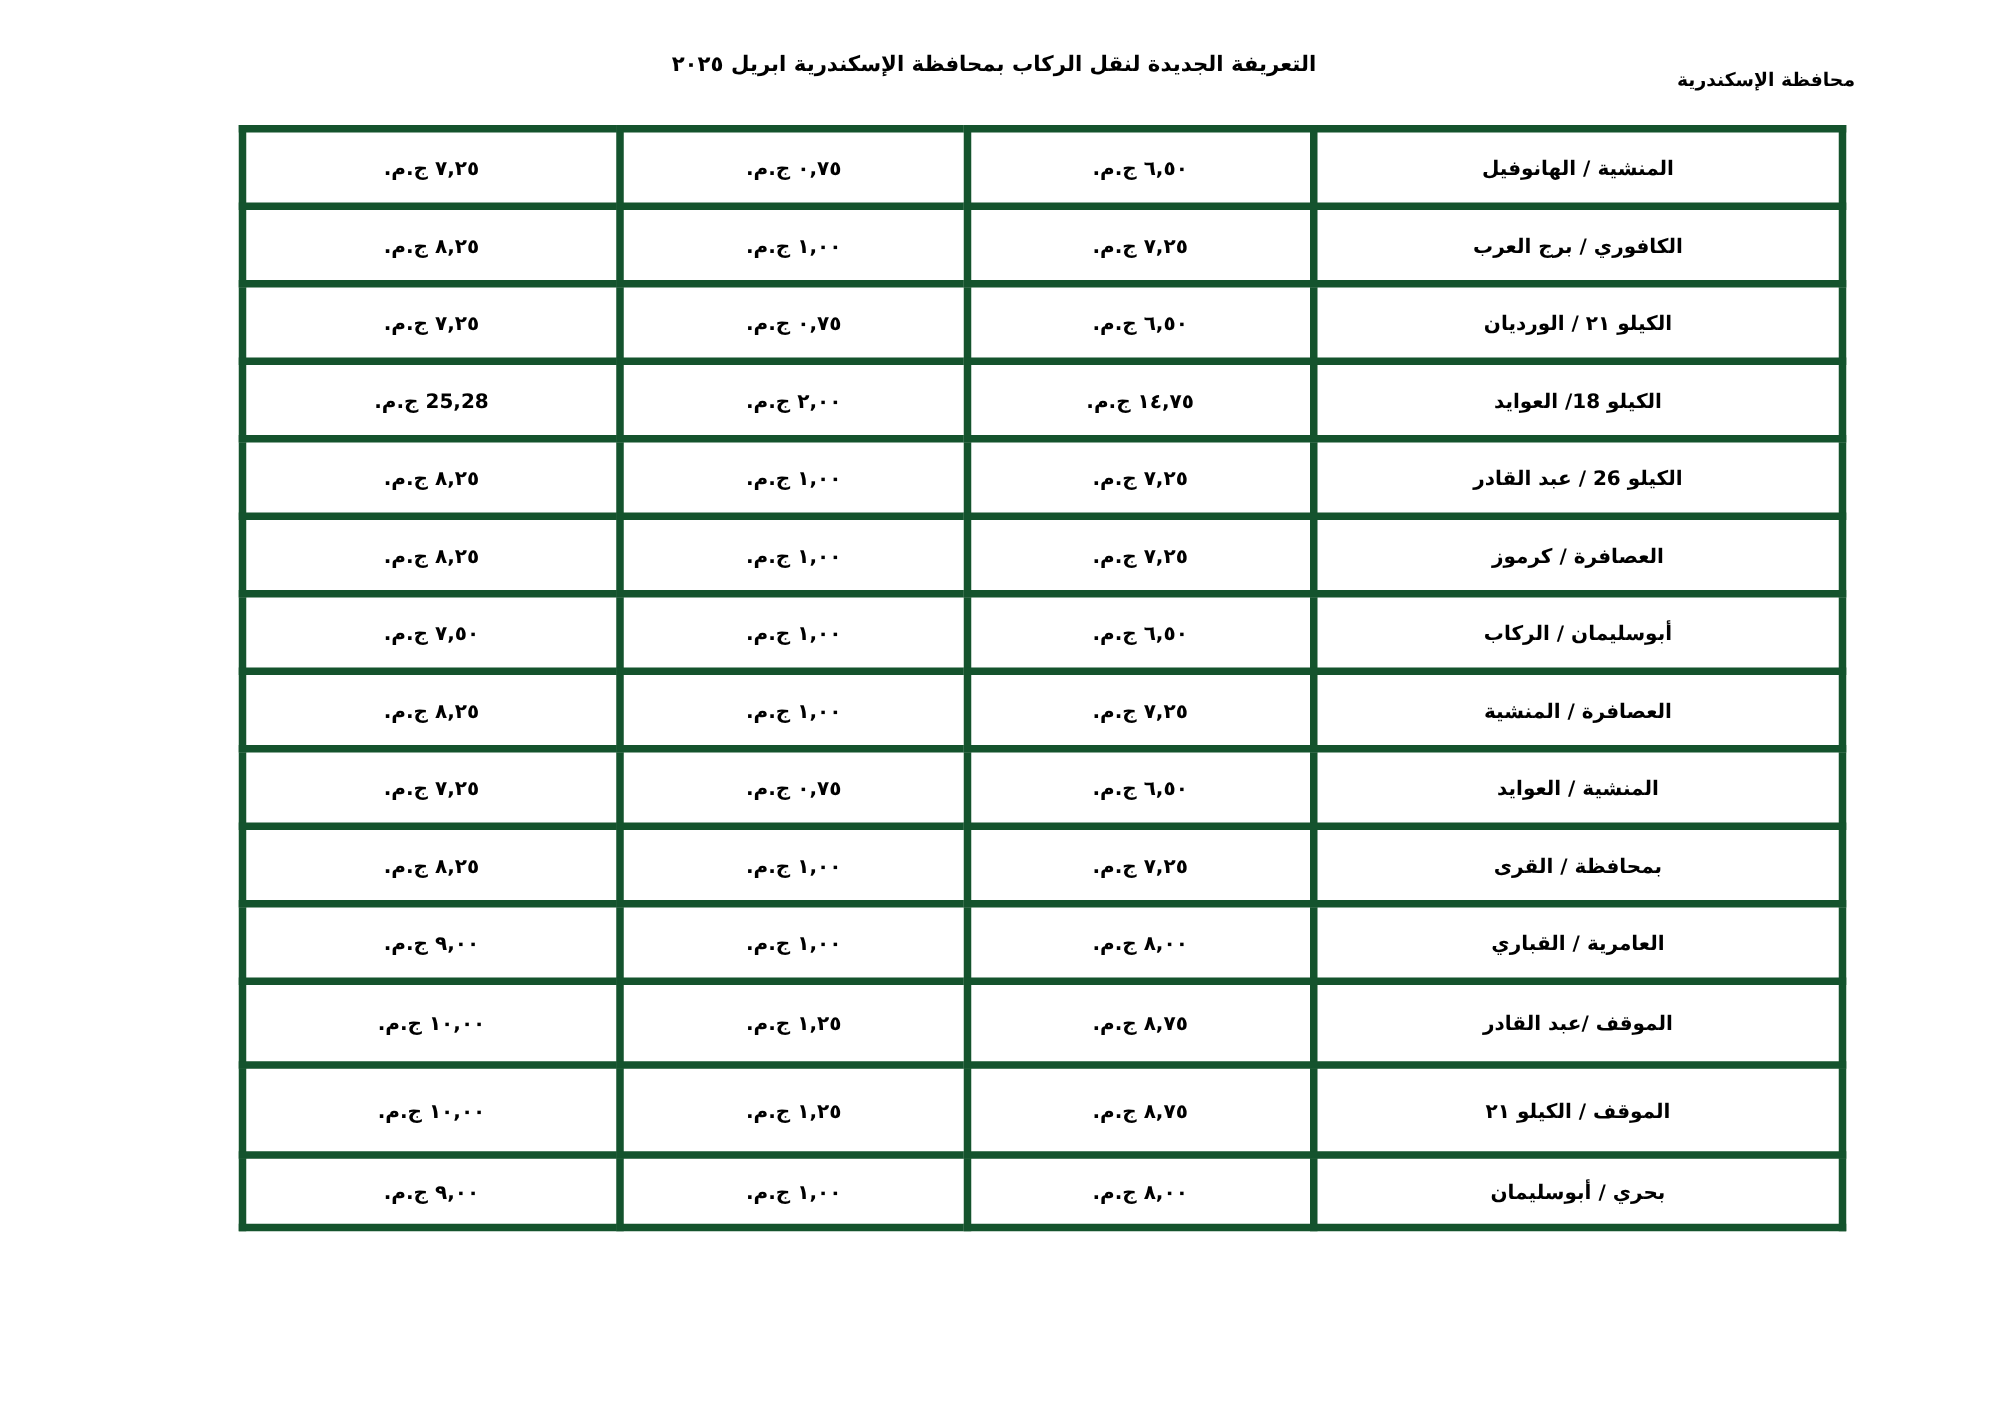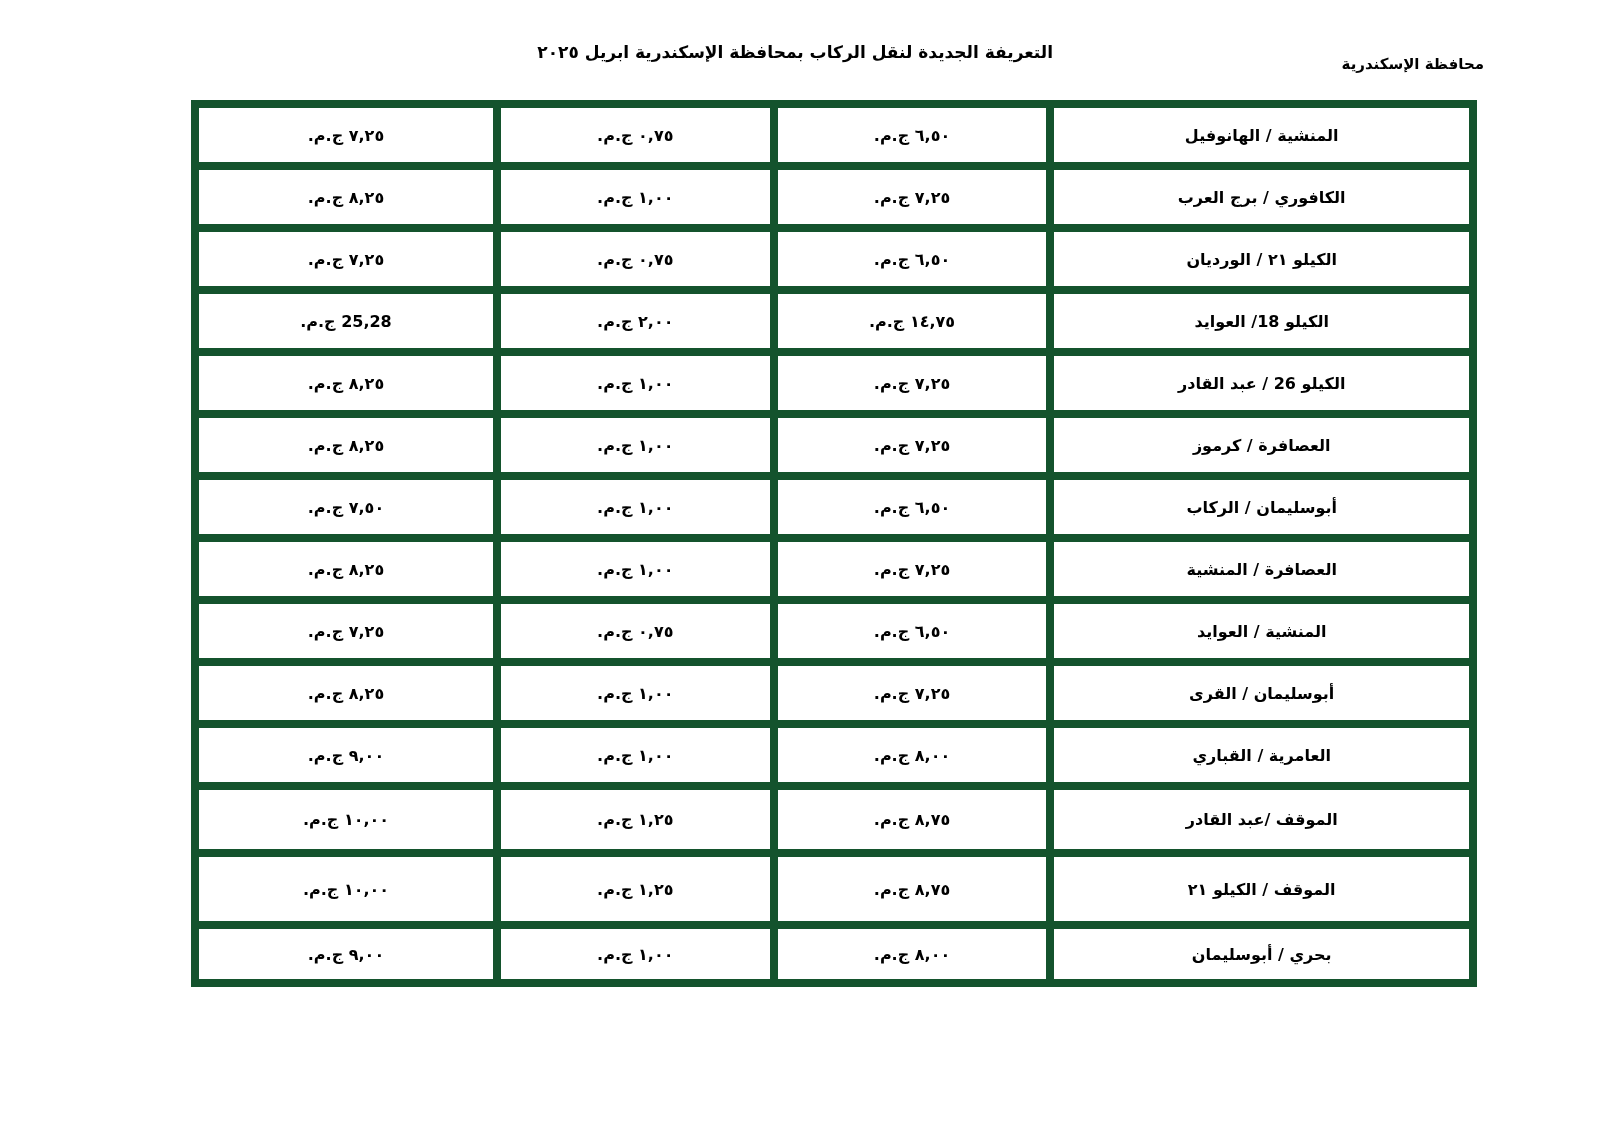--- a/index.html
+++ b/index.html
@@ -40,21 +40,21 @@
     position: absolute;
     left: 191px;
     top: 100px;
     width: 1286px;
     border-collapse: collapse;
     border: 4px solid #000;
     direction: rtl;
     table-layout: fixed;
   }
   .fare-table td {
-    border: 8px solid #14532d;
+    border: 6px solid #14532d;
     text-align: center;
     vertical-align: middle;
     font-weight: bold;
     font-size: 16px;
     padding: 0;
   }
   .fare-table tr { height: 62px; }
   .fare-table tr.tall { height: 67px; }
   .fare-table tr.taller { height: 72px; }
   .fare-table tr.last { height: 58px; }
@@ -125,21 +125,21 @@
       <td>١,٠٠ ج.م.</td>
       <td>٨,٢٥ ج.م.</td>
     </tr>
     <tr>
       <td class="col-route">المنشية / العوايد</td>
       <td>٦,٥٠ ج.م.</td>
       <td>٠,٧٥ ج.م.</td>
       <td>٧,٢٥ ج.م.</td>
     </tr>
     <tr>
-      <td class="col-route">أبوسليمان / القرى</td>
+      <td class="col-route">بمحافظة / القرى</td>
       <td>٧,٢٥ ج.م.</td>
       <td>١,٠٠ ج.م.</td>
       <td>٨,٢٥ ج.م.</td>
     </tr>
     <tr>
       <td class="col-route">العامرية / القباري</td>
       <td>٨,٠٠ ج.م.</td>
       <td>١,٠٠ ج.م.</td>
       <td>٩,٠٠ ج.م.</td>
     </tr>

